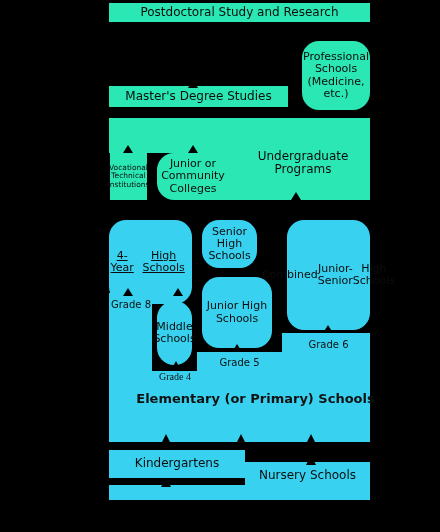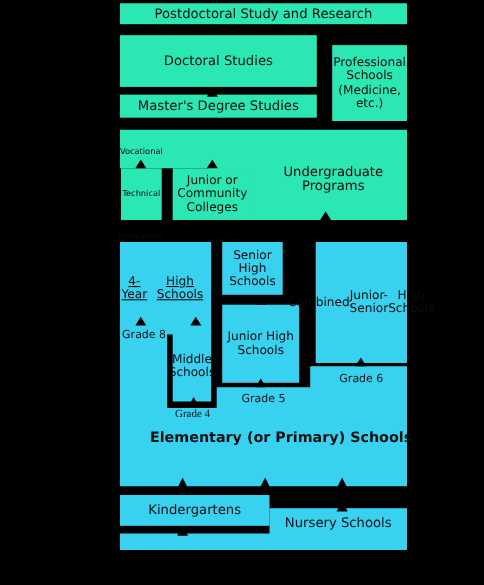--- a/index.html
+++ b/index.html
@@ -6,58 +6,55 @@
   body{width:440px;height:532px;position:relative;overflow:hidden;
        font-family:"DejaVu Sans","Liberation Sans",sans-serif;}
   #stage{position:absolute;left:0;top:0;width:440px;height:532px;background:#000;}
   .box{position:absolute;box-sizing:border-box;display:flex;align-items:center;
        justify-content:center;text-align:center;color:#0d0d0d;line-height:1.12;}
   .green{background:#2AE7B4;}
   .blue{background:#38D2F0;}
   .lbl{position:absolute;color:#111;text-align:center;white-space:nowrap;}
   .poly{position:absolute;left:0;top:0;width:440px;height:532px;overflow:visible;}
   .t12{font-size:12px;}
-  .t11{font-size:11px;}
+  .t11{font-size:11px;border-radius:17px;}
   .t10{font-size:10px;}
   .t8{font-size:7.5px;}
   .b13{font-size:13px;font-weight:bold;margin-left:16px;}
 </style>
 </head>
 <body>
 
 <div id="stage">
 
   <div class="box green t12" style="left:109px;top:3px;width:261px;height:19px;">
     <span>Postdoctoral Study and Research</span>
   </div>
 
-  <div class="box green t12" style="left:109px;top:32px;width:179px;height:47px;">
-    <span>Doctoral Studies</span>
-  </div>
 
   <div class="box green t11" style="left:302px;top:41px;width:68px;height:69px;flex-direction:column;">
     <span>Professional</span>
     <span>Schools</span>
     <span>(Medicine,</span>
     <span>etc.)</span>
   </div>
 
   <div class="box green t12" style="left:109px;top:86px;width:179px;height:21px;">
     <span>Master's Degree Studies</span>
   </div>
 
   <svg class="poly" viewBox="0 0 440 532">
     <path d="M109,118 L370,118 L370,200 L190,200 L190,153 L109,153 Z" fill="#2AE7B4"></path>
   </svg>
   <div class="box t12" style="left:236px;top:140px;width:134px;height:46px;flex-direction:column;background:transparent;">
     <span>Undergraduate</span>
     <span>Programs</span>
   </div>
 
-  <div class="box green t8" style="left:110px;top:153px;width:37px;height:47px;flex-direction:column;gap:30px;">
+  <div class="box green t8" style="left:110px;top:153px;width:37px;height:47px;flex-direction:column;">
     <span>Vocational</span>
     <span>Technical</span>
     <span>Institutions</span>
   </div>
 
   <div class="box green t11" style="left:157px;top:153px;width:72px;height:47px;flex-direction:column;">
     <span>Junior or</span>
     <span>Community</span>
     <span>Colleges</span>
   </div>

